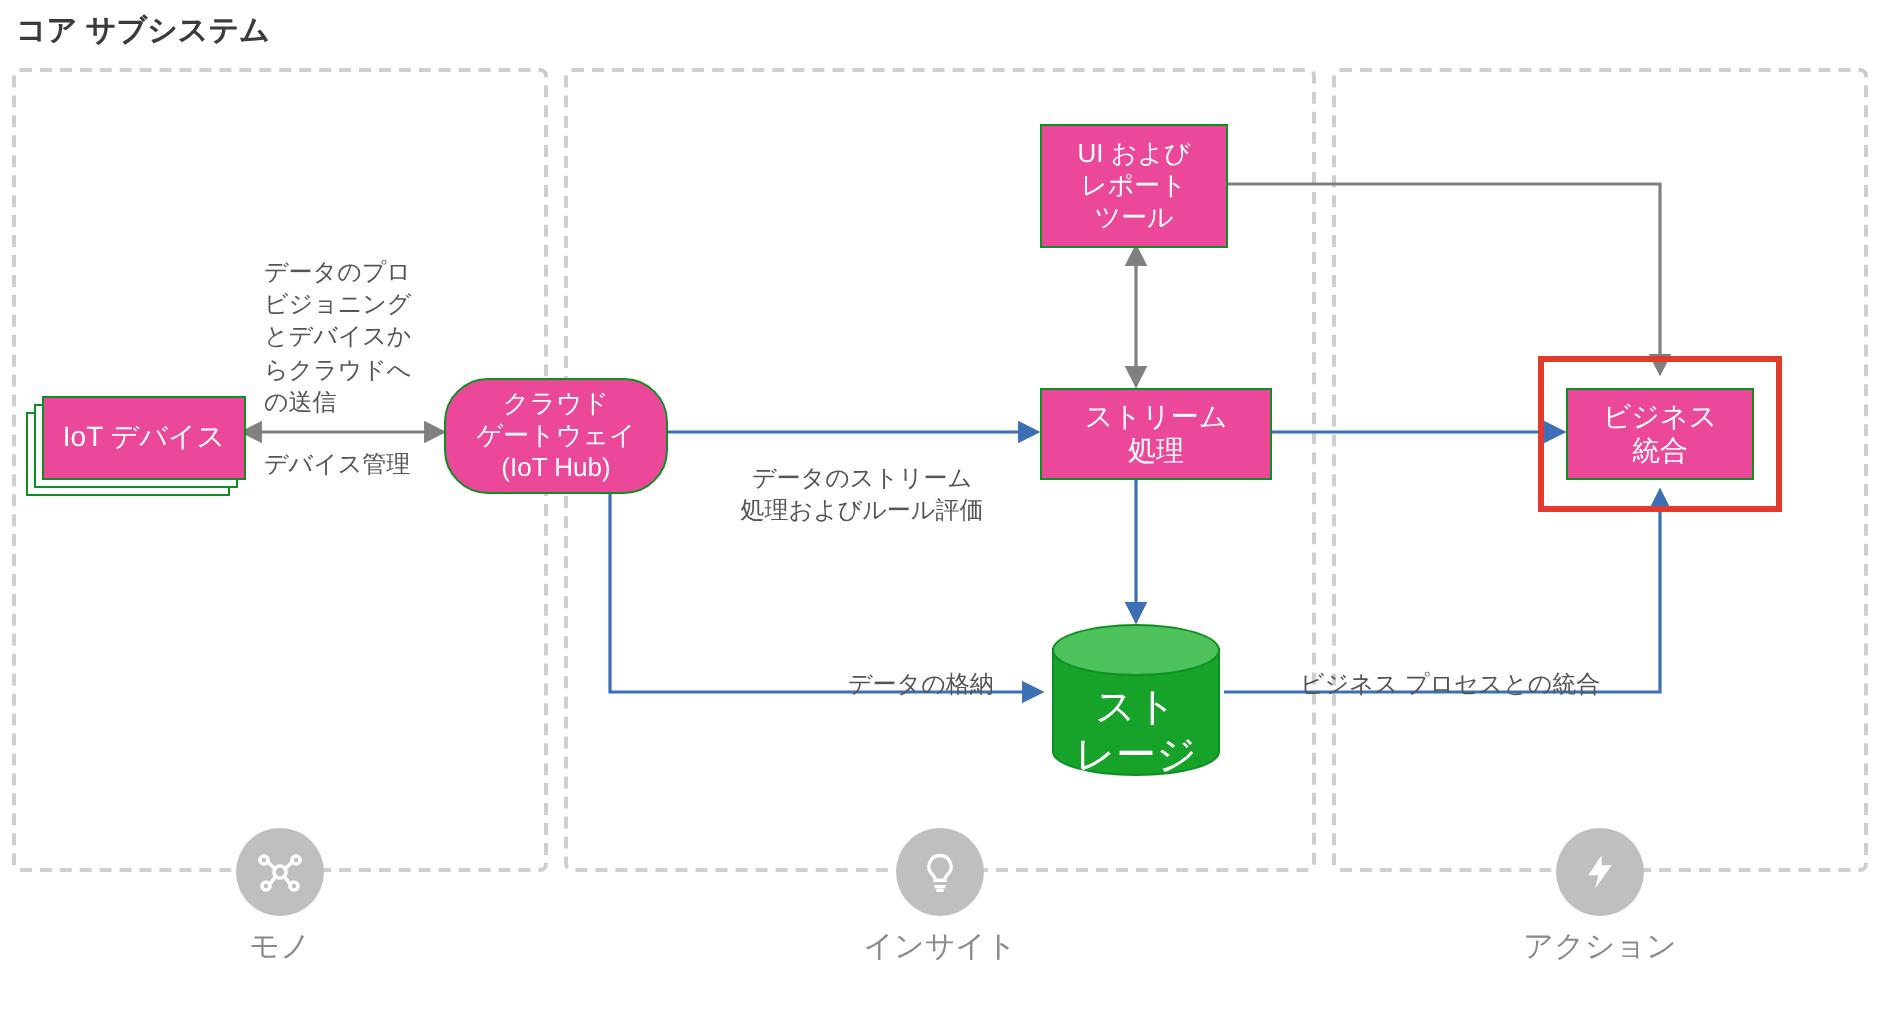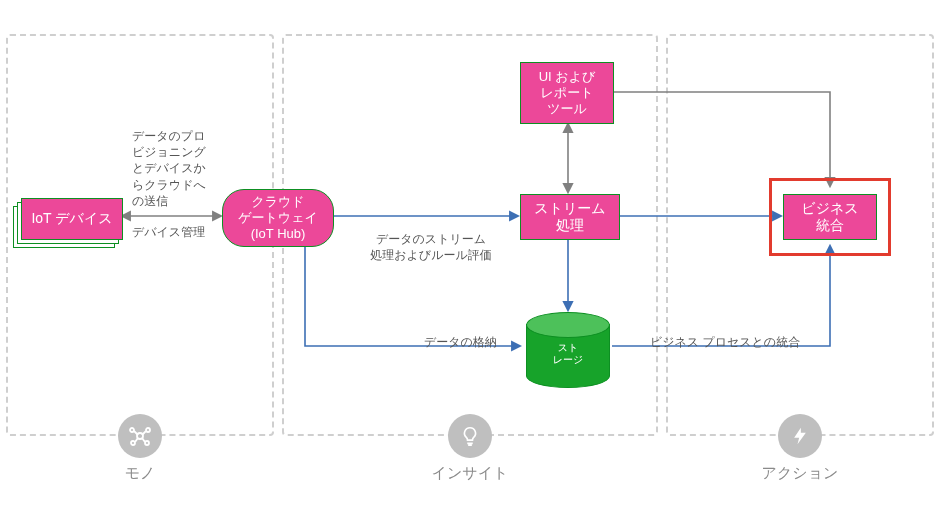--- a/index.html
+++ b/index.html
@@ -94,21 +94,21 @@
     height: 24px;
     background: #4dc15a;
     border: 1px solid #0d8f22;
     border-radius: 50% / 50%;
   }
   .cyl-text {
     position: absolute;
     top: 30px; left: 0; right: 0;
     color: #fff;
     text-align: center;
-    font-size: 10px;
+    font-size: 20px;
     line-height: 1.2;
   }
   
   .elabel {
     position: absolute;
     font-size: 12px;
     color: #555;
     line-height: 1.35;
   }
   .elabel.center { text-align: center; }
@@ -117,20 +117,21 @@
     top: 0; left: 0;
     width: 940px; height: 509px;
     pointer-events: none;
   }
 </style>
 </head>
 <body>
 
 <div class="canvas">
 
+  <div class="title">コア サブシステム</div>
 
   <div class="zone" style="left:6px; top:34px; width:268px; height:402px;"></div>
   <div class="zone" style="left:282px; top:34px; width:376px; height:402px;"></div>
   <div class="zone" style="left:666px; top:34px; width:268px; height:402px;"></div>
 
   <svg class="lines">
     <defs>
       <marker id="ahGrey" viewBox="0 0 10 10" refX="8" refY="5" markerWidth="7" markerHeight="7" orient="auto-start-reverse">
         <path d="M0,0 L10,5 L0,10 z" fill="#808080"></path>
       </marker>
@@ -171,21 +172,21 @@
   </div>
 
   <div class="box small" style="left:520px; top:62px; width:94px; height:62px;">
     <div>
       <div>UI および</div>
       <div>レポート</div>
       <div>ツール</div>
     </div>
   </div>
 
-  <div class="box" style="left:520px; top:194px; width:100px; height:46px;">
+  <div class="box" style="left:520px; top:194px; width:116px; height:46px;">
     <div>
       <div>ストリーム</div>
       <div>処理</div>
     </div>
   </div>
 
   <div class="cylinder" style="left:526px; top:312px;">
     <div class="cyl-body"></div>
     <div class="cyl-top"></div>
     <div class="cyl-text">

